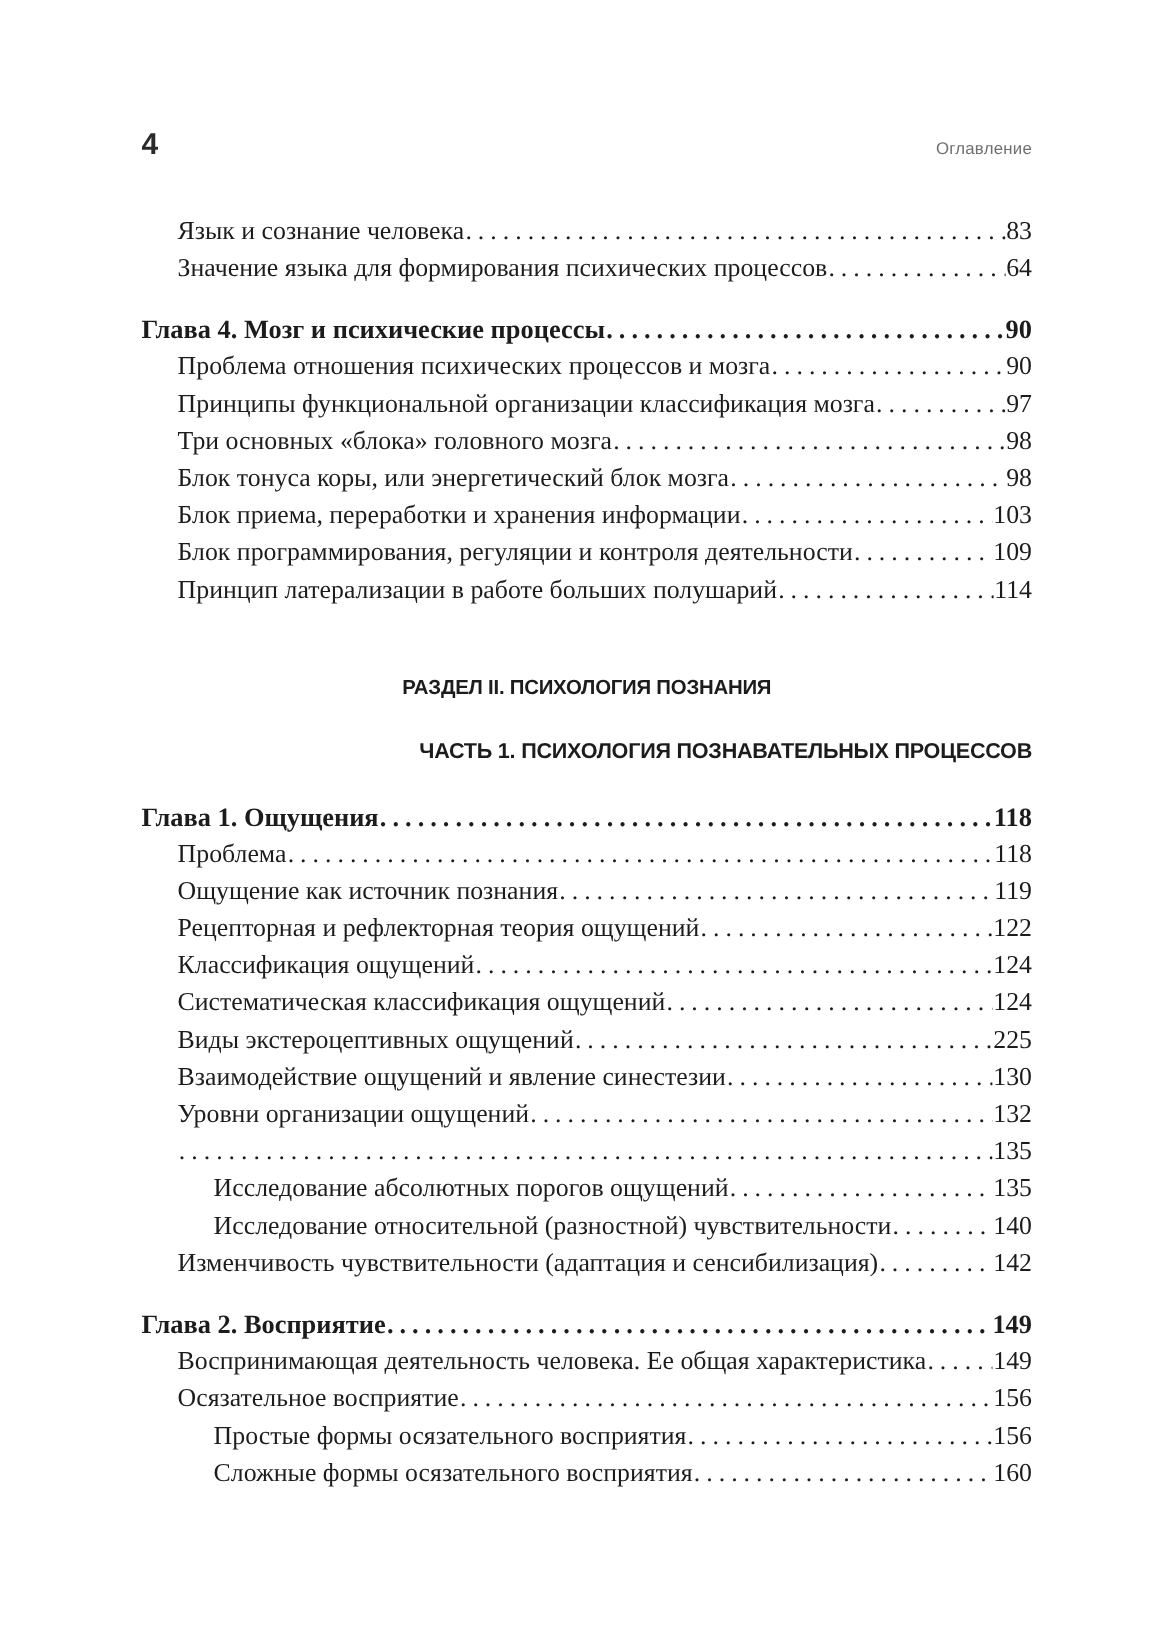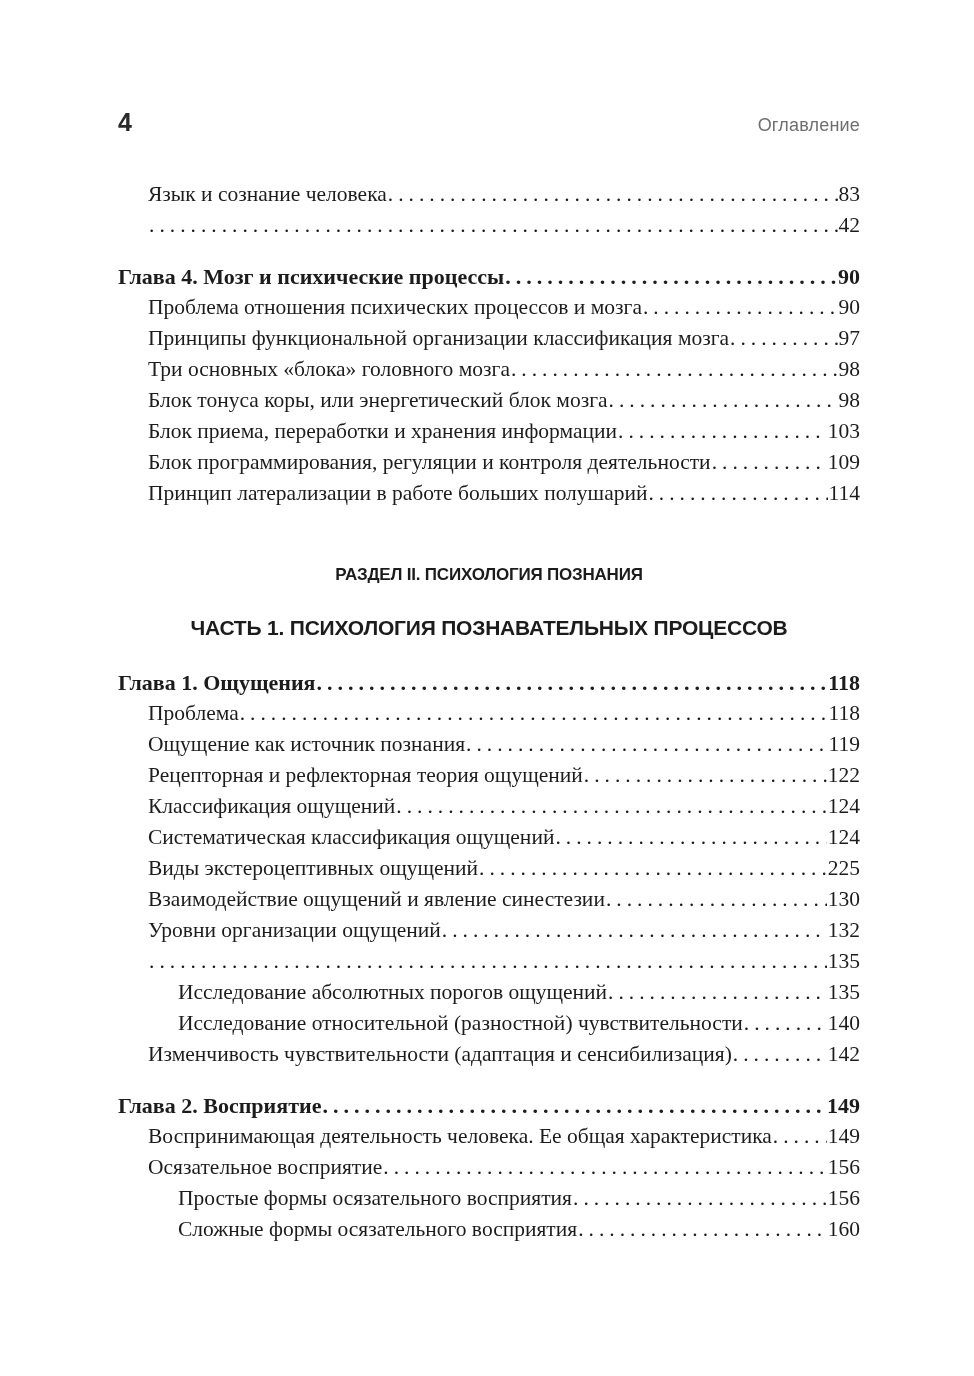--- a/index.html
+++ b/index.html
@@ -21,21 +21,21 @@
   .page-num {
     font-family: "Liberation Sans", sans-serif;
     font-weight: 700;
     font-size: 25px;
     color: #2a2a2a;
     letter-spacing: -0.5px;
   }
   .header-title {
     font-family: "Liberation Sans", sans-serif;
     font-weight: 400;
-    font-size: 18px;
+    font-size: 14px;
     color: #6f6f6f;
     letter-spacing: 0.2px;
     margin-top: 33px;
   }
   .toc {
     margin-top: 42px;
     padding: 0 114px 0 118px;
     font-family: "Liberation Serif", serif;
     font-size: 21.5px;
     color: #1c1c1c;
@@ -74,41 +74,43 @@
     white-space: normal;
   }
   .row.section {
     margin-top: 52px;
     font-size: 17px;
     line-height: 28px;
   }
   .row.part {
     margin-top: 26px;
     margin-bottom: 26px;
-    font-size: 21px;
+    font-size: 18px;
     line-height: 26px;
+    text-align: right;
   }
 </style>
 </head>
 <body>
 
 <div class="page">
   <div class="page-header">
     <span class="page-num">4</span>
     <span class="header-title">Оглавление</span>
   </div>
   <div class="toc">
       <div class="row item">
         <span class="title">Язык и сознание человека</span>
         <span class="dots"></span>
         <span class="pg">83</span>
       </div>
       <div class="row item">
-        <span class="dots"></span>
-        <span class="pg">42</span>
+        <span class="title">Значение языка для формирования психических процессов</span>
+        <span class="dots"></span>
+        <span class="pg">64</span>
       </div>
       <div class="row chapter">
         <span class="title">Глава 4. Мозг и психические процессы</span>
         <span class="dots"></span>
         <span class="pg">90</span>
       </div>
       <div class="row item">
         <span class="title">Проблема отношения психических процессов и мозга</span>
         <span class="dots"></span>
         <span class="pg">90</span>

